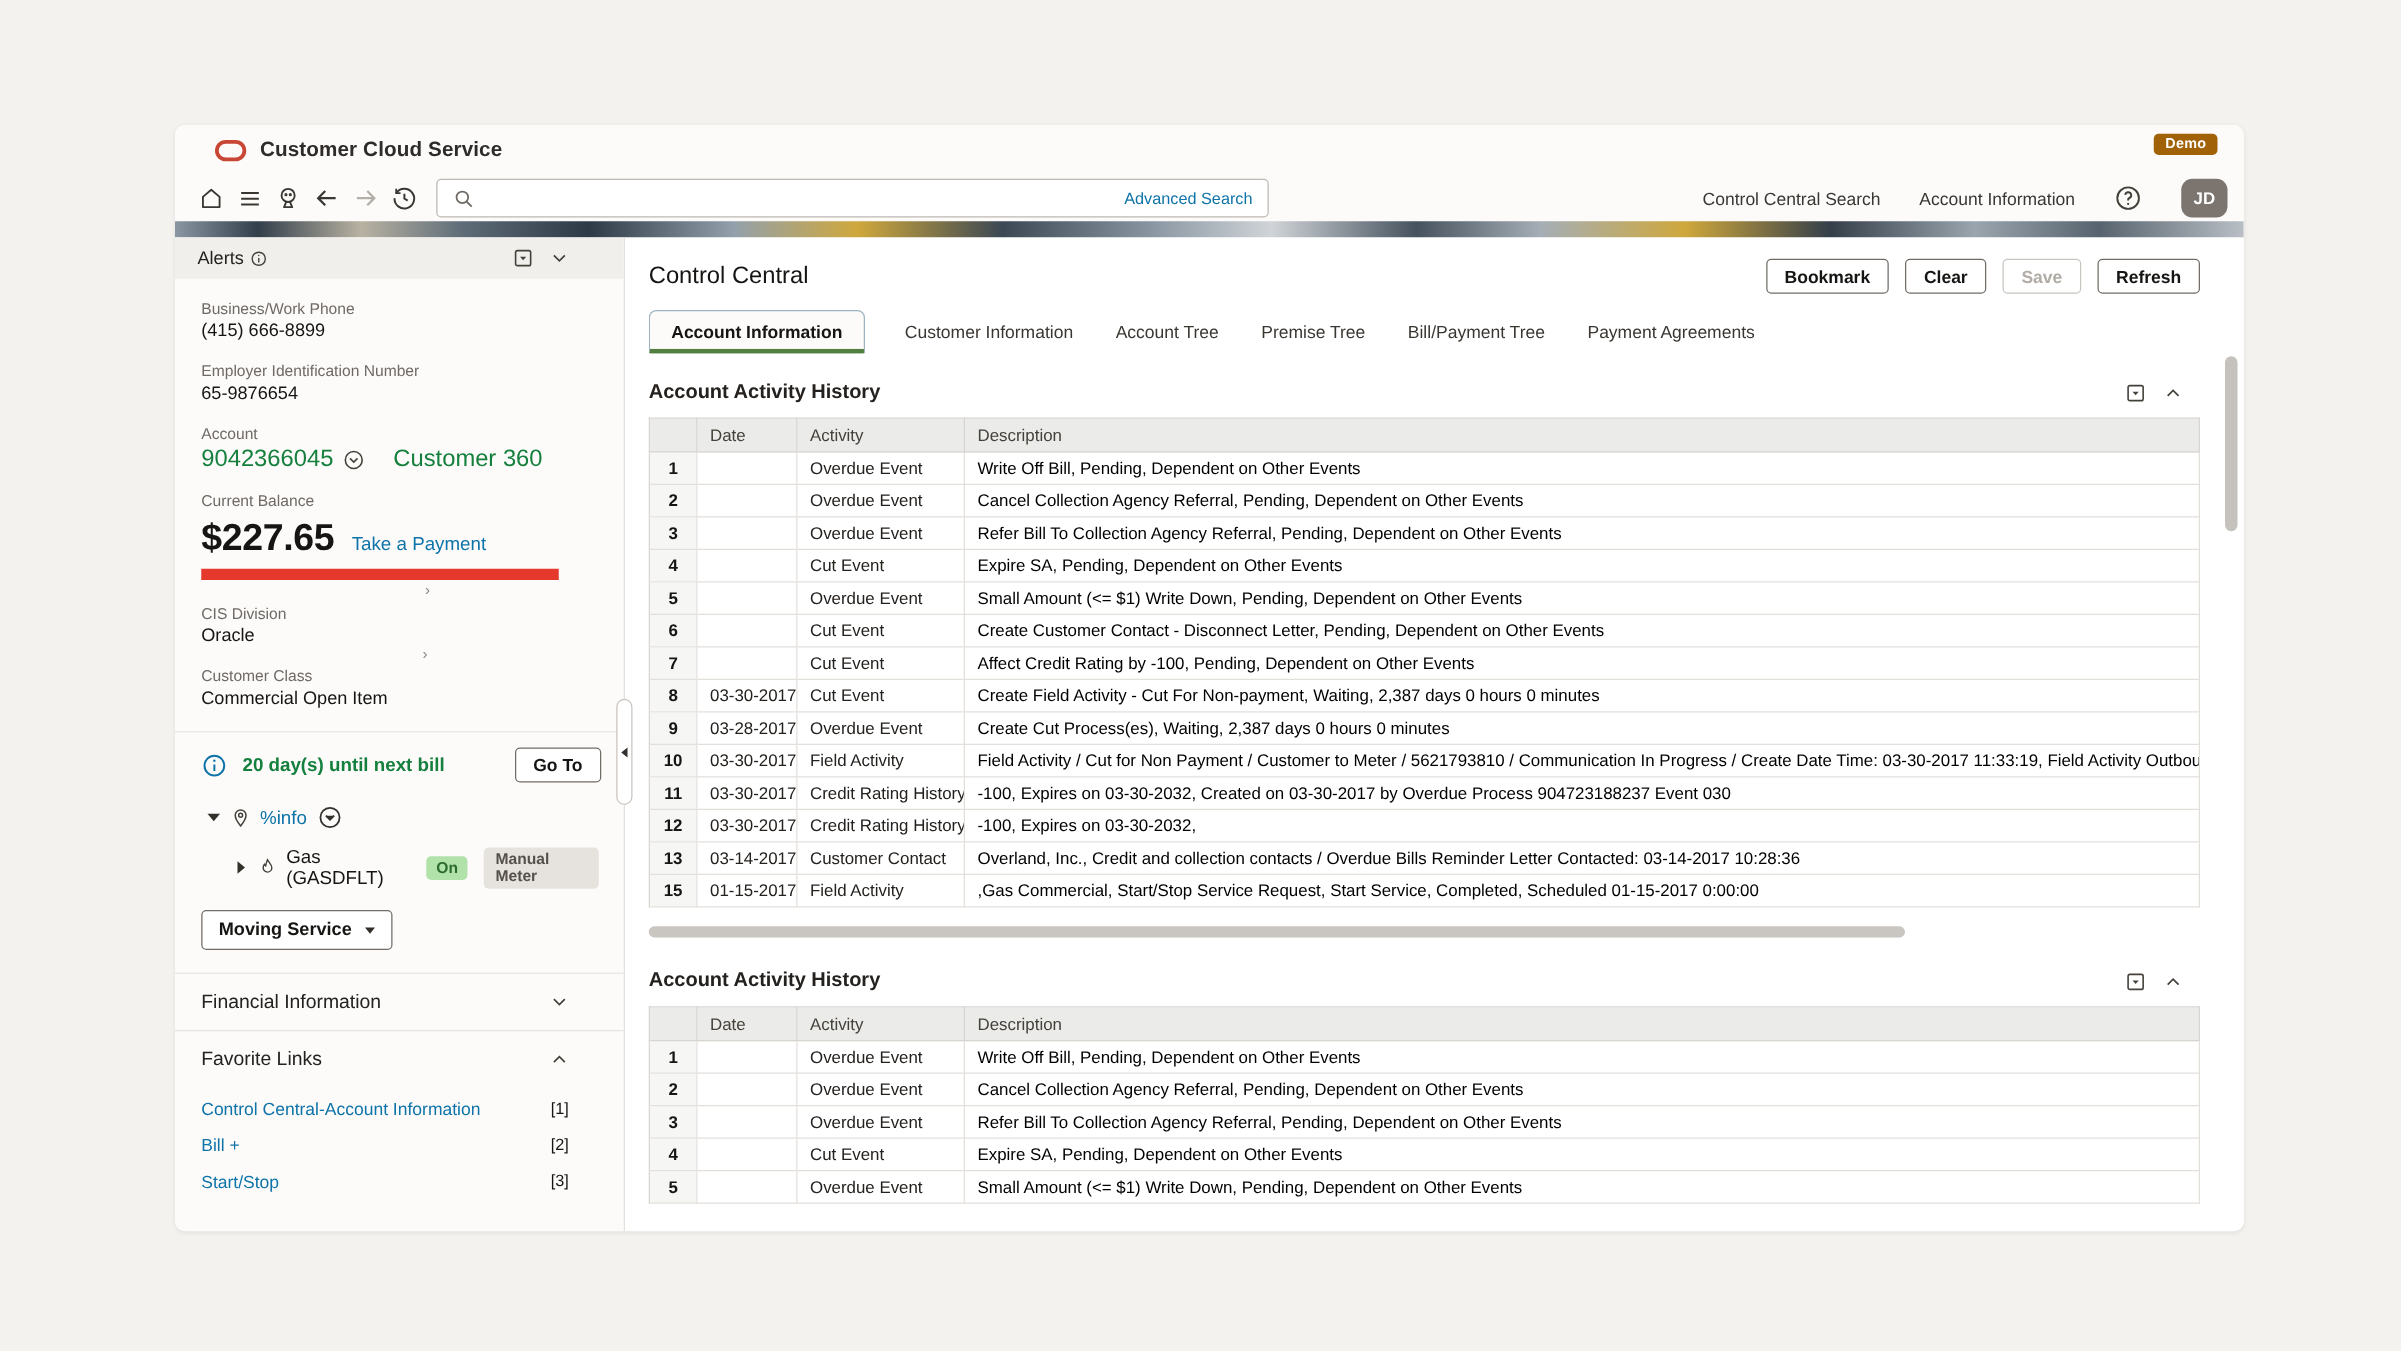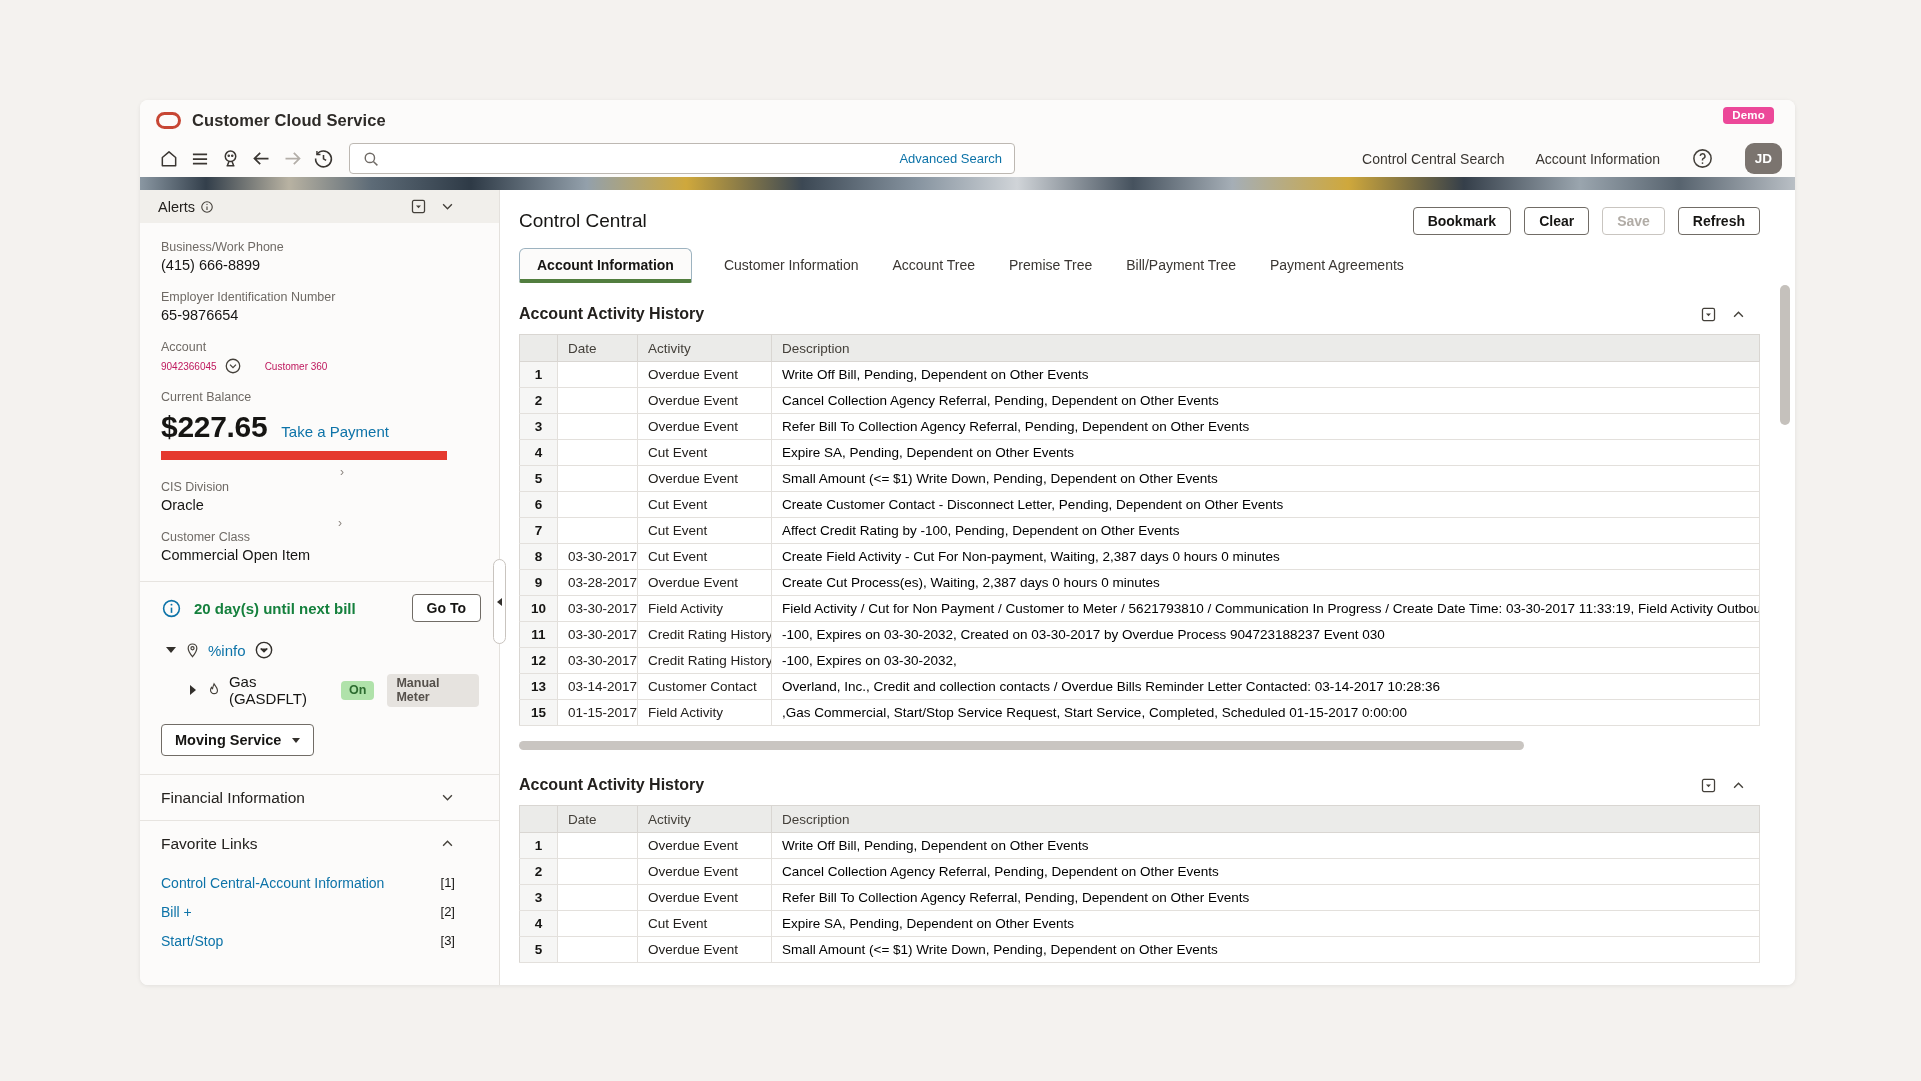--- a/index.html
+++ b/index.html
@@ -10,25 +10,25 @@
     color:#161513;
     overflow:hidden;
   }
   .stage { position:relative; width:1921px; height:1081px; }
   .card {
     position:absolute; left:140px; top:100px; width:1655px; height:885px;
     background:#fdfdfc; border-radius:8px; overflow:hidden;
     box-shadow:0 1px 4px rgba(0,0,0,.08);
   }
   
-  .hdr { height:40px; display:flex; align-items:center; padding:0 16px; gap:11px; background:#fcfbfa; }
+  .hdr { height:40px; display:flex; align-items:center; padding:0 32px; gap:11px; background:#fcfbfa; }
   .o-logo { width:25px; height:17px; border:3.4px solid #c74634; border-radius:9px; }
   .app-title { font-size:16.5px; font-weight:600; color:#2e2b28; letter-spacing:.1px; }
   .demo-badge {
-    position:absolute; top:7px; right:21px; background:#ec4899; color:#fff;
+    position:absolute; top:7px; right:21px; background:#a16207; color:#fff;
     font-size:11.5px; font-weight:700; padding:2px 9px 3px; border-radius:4px; letter-spacing:.2px;
   }
   
   .tbar { height:37px; display:flex; align-items:center; padding:0 13px; background:#fcfbfa; }
   .ibtn { width:31px; height:29px; display:flex; align-items:center; justify-content:center; color:#3a3632; cursor:pointer; }
   .ibtn.disabled { color:#b3aea8; }
   .searchbox {
     width:666px; height:31px; margin-left:10px; background:#fff;
     border:1px solid #bdb8b2; border-radius:4px; display:flex; align-items:center; padding:0 12px; gap:8px;
   }
@@ -59,21 +59,21 @@
   .alerts-bar .t { font-size:14.5px; color:#24211e; }
   .alerts-bar .info { margin-left:5px; color:#44403a; display:flex; }
   .bar-icons { margin-left:auto; display:flex; align-items:center; gap:13px; color:#44403a; }
   .cust { padding:0 20px 0 21px; position:relative; }
   .cust-name-row { margin-top:22px; display:flex; align-items:center; }
   .cust-name { font-size:25.5px; font-weight:700; letter-spacing:-.2px; }
   .cust-name-row .cc { margin-left:9px; color:#44403a; display:flex; }
   .f-label { font-size:12.5px; color:#6f6a65; margin-top:17px; }
   .f-value { font-size:14.5px; color:#161513; margin-top:3px; }
   .acct-row { margin-top:3px; display:flex; align-items:center; }
-  .acct-row .lnk { font-size:10px; color:#be185d; cursor:pointer; }
+  .acct-row .lnk { font-size:19px; color:#15803d; cursor:pointer; }
   .acct-row .cc { margin:0 7px; color:#44403a; display:flex; }
   .acct-row .c360 { margin-left:16px; }
   .mini-next { position:absolute; font-size:12px; color:#8b857f; }
   .bal-row { margin-top:6px; display:flex; align-items:baseline; gap:14px; }
   .bal { font-size:30px; font-weight:700; letter-spacing:-.3px; }
   .pay-lnk { font-size:15px; color:#0d73a8; cursor:pointer; }
   .red-bar { margin-top:7px; width:286px; height:9px; background:#e5392e; }
   .side-div { border:0; border-top:1px solid #e7e4e0; margin-top:18px; }
   .bill-alert { display:flex; align-items:center; padding:12px 18px 12px 21px; gap:12px; }
   .bill-alert .icn { color:#0d73a8; display:flex; }

